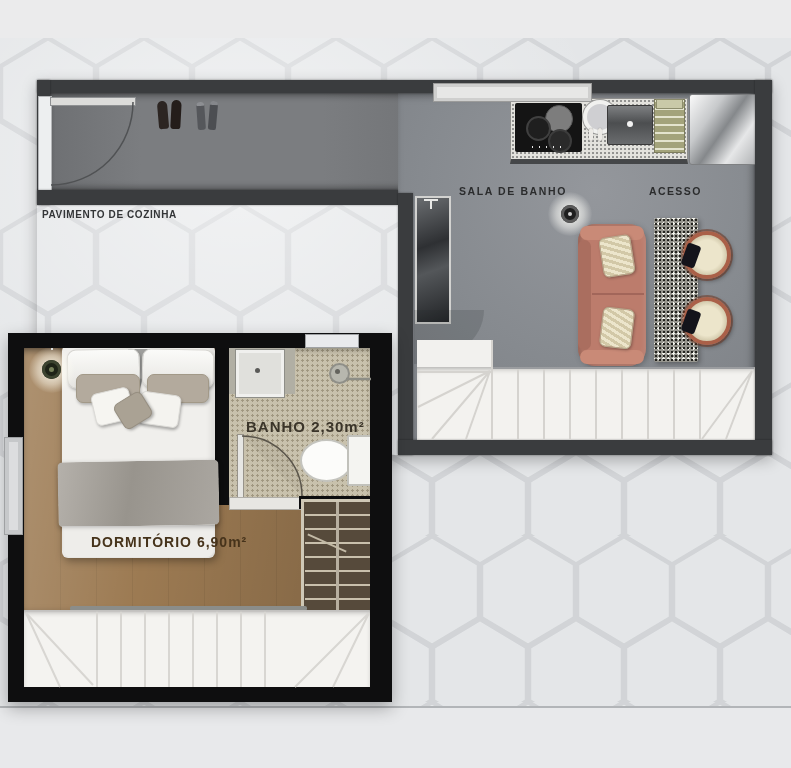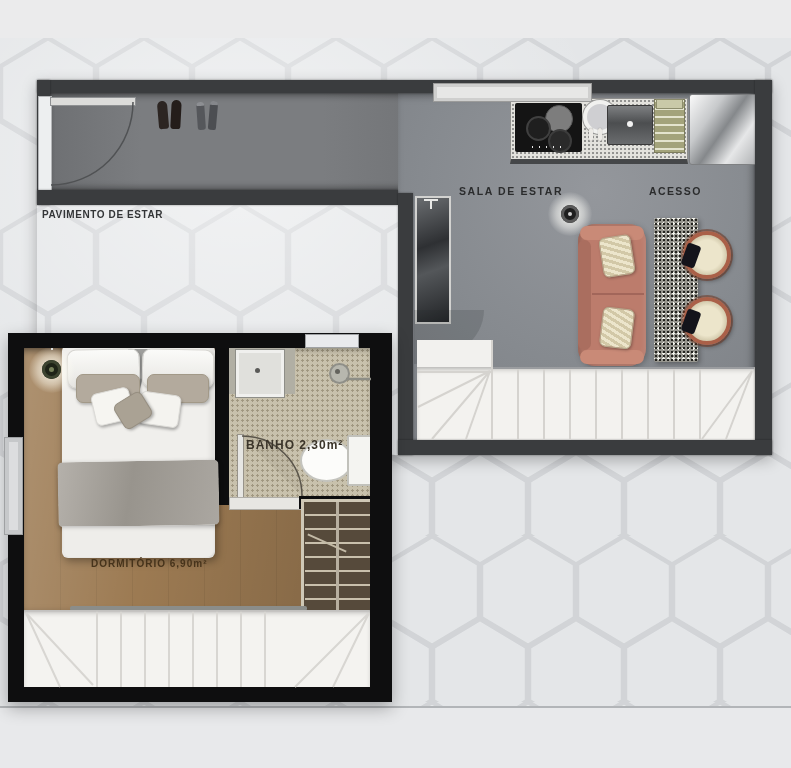--- a/index.html
+++ b/index.html
@@ -182,22 +182,22 @@
   #wdiag{left:2px;top:40px;width:42px;height:2px;background:#c3baa6;transform:rotate(24deg);}
 
   #handrail{left:70px;top:606px;width:237px;height:5px;background:#8b8d8a;border-radius:2px;}
   #l-stairs{left:24px;top:610px;width:346px;height:77px;background:#f4f3f0;
       box-shadow:inset 0 4px 6px -3px rgba(0,0,0,.4);}
 
   
   #lbl-pavimento{left:42px;top:209px;font-size:10px;letter-spacing:.6px;color:#333537;}
   #lbl-sala{left:459px;top:185px;font-size:10.5px;letter-spacing:1.6px;color:#2b2c2d;}
   #lbl-cozinha{left:649px;top:185px;font-size:10.5px;letter-spacing:1.4px;color:#2b2c2d;}
-  #lbl-banho{left:246px;top:438px;font-size:12px;letter-spacing:1px;color:#3b352a;}
-  #lbl-dormitorio{left:91px;top:558px;font-size:10px;letter-spacing:1px;color:#46331b;}
+  #lbl-banho{left:246px;top:418px;font-size:15px;letter-spacing:1px;color:#3b352a;}
+  #lbl-dormitorio{left:91px;top:534px;font-size:14px;letter-spacing:1px;color:#46331b;}
 
   #overlay{left:0;top:0;width:791px;height:768px;pointer-events:none;}
 </style>
 </head>
 <body>
 
 <div id="canvas">
 
   <div class="a" id="bg-top"></div>
   <div class="a" id="bg-hex-wrap">
@@ -346,19 +346,19 @@
       <path d="M369 613 L295 687 M369 613 L333 687"></path>
     </g>
     <path d="M25 611 H369" stroke="#c5c3c0" stroke-width="1.5" fill="none"></path>
 
     <path d="M133 102 A 82 83 0 0 1 51 185" stroke="#505254" stroke-width="1.5" fill="none"></path>
     <path d="M242 436 A 60 60 0 0 1 302 496" stroke="#59544a" stroke-width="1.5" fill="rgba(0,0,0,0.045)"></path>
 
     <path d="M346 379 H371" stroke="#8e8e86" stroke-width="2.5" fill="none"></path>
   </svg>
 
-  <div class="lbl" id="lbl-pavimento">PAVIMENTO DE ESTAR</div>
-  <div class="lbl" id="lbl-sala">SALA DE ESTAR</div>
+  <div class="lbl" id="lbl-pavimento">PAVIMENTO DE COZINHA</div>
+  <div class="lbl" id="lbl-sala">SALA DE BANHO</div>
   <div class="lbl" id="lbl-cozinha">ACESSO</div>
   <div class="lbl" id="lbl-banho">BANHO 2,30m²</div>
   <div class="lbl" id="lbl-dormitorio">DORMITÓRIO 6,90m²</div>
 
 </div>
 
 </body></html>

